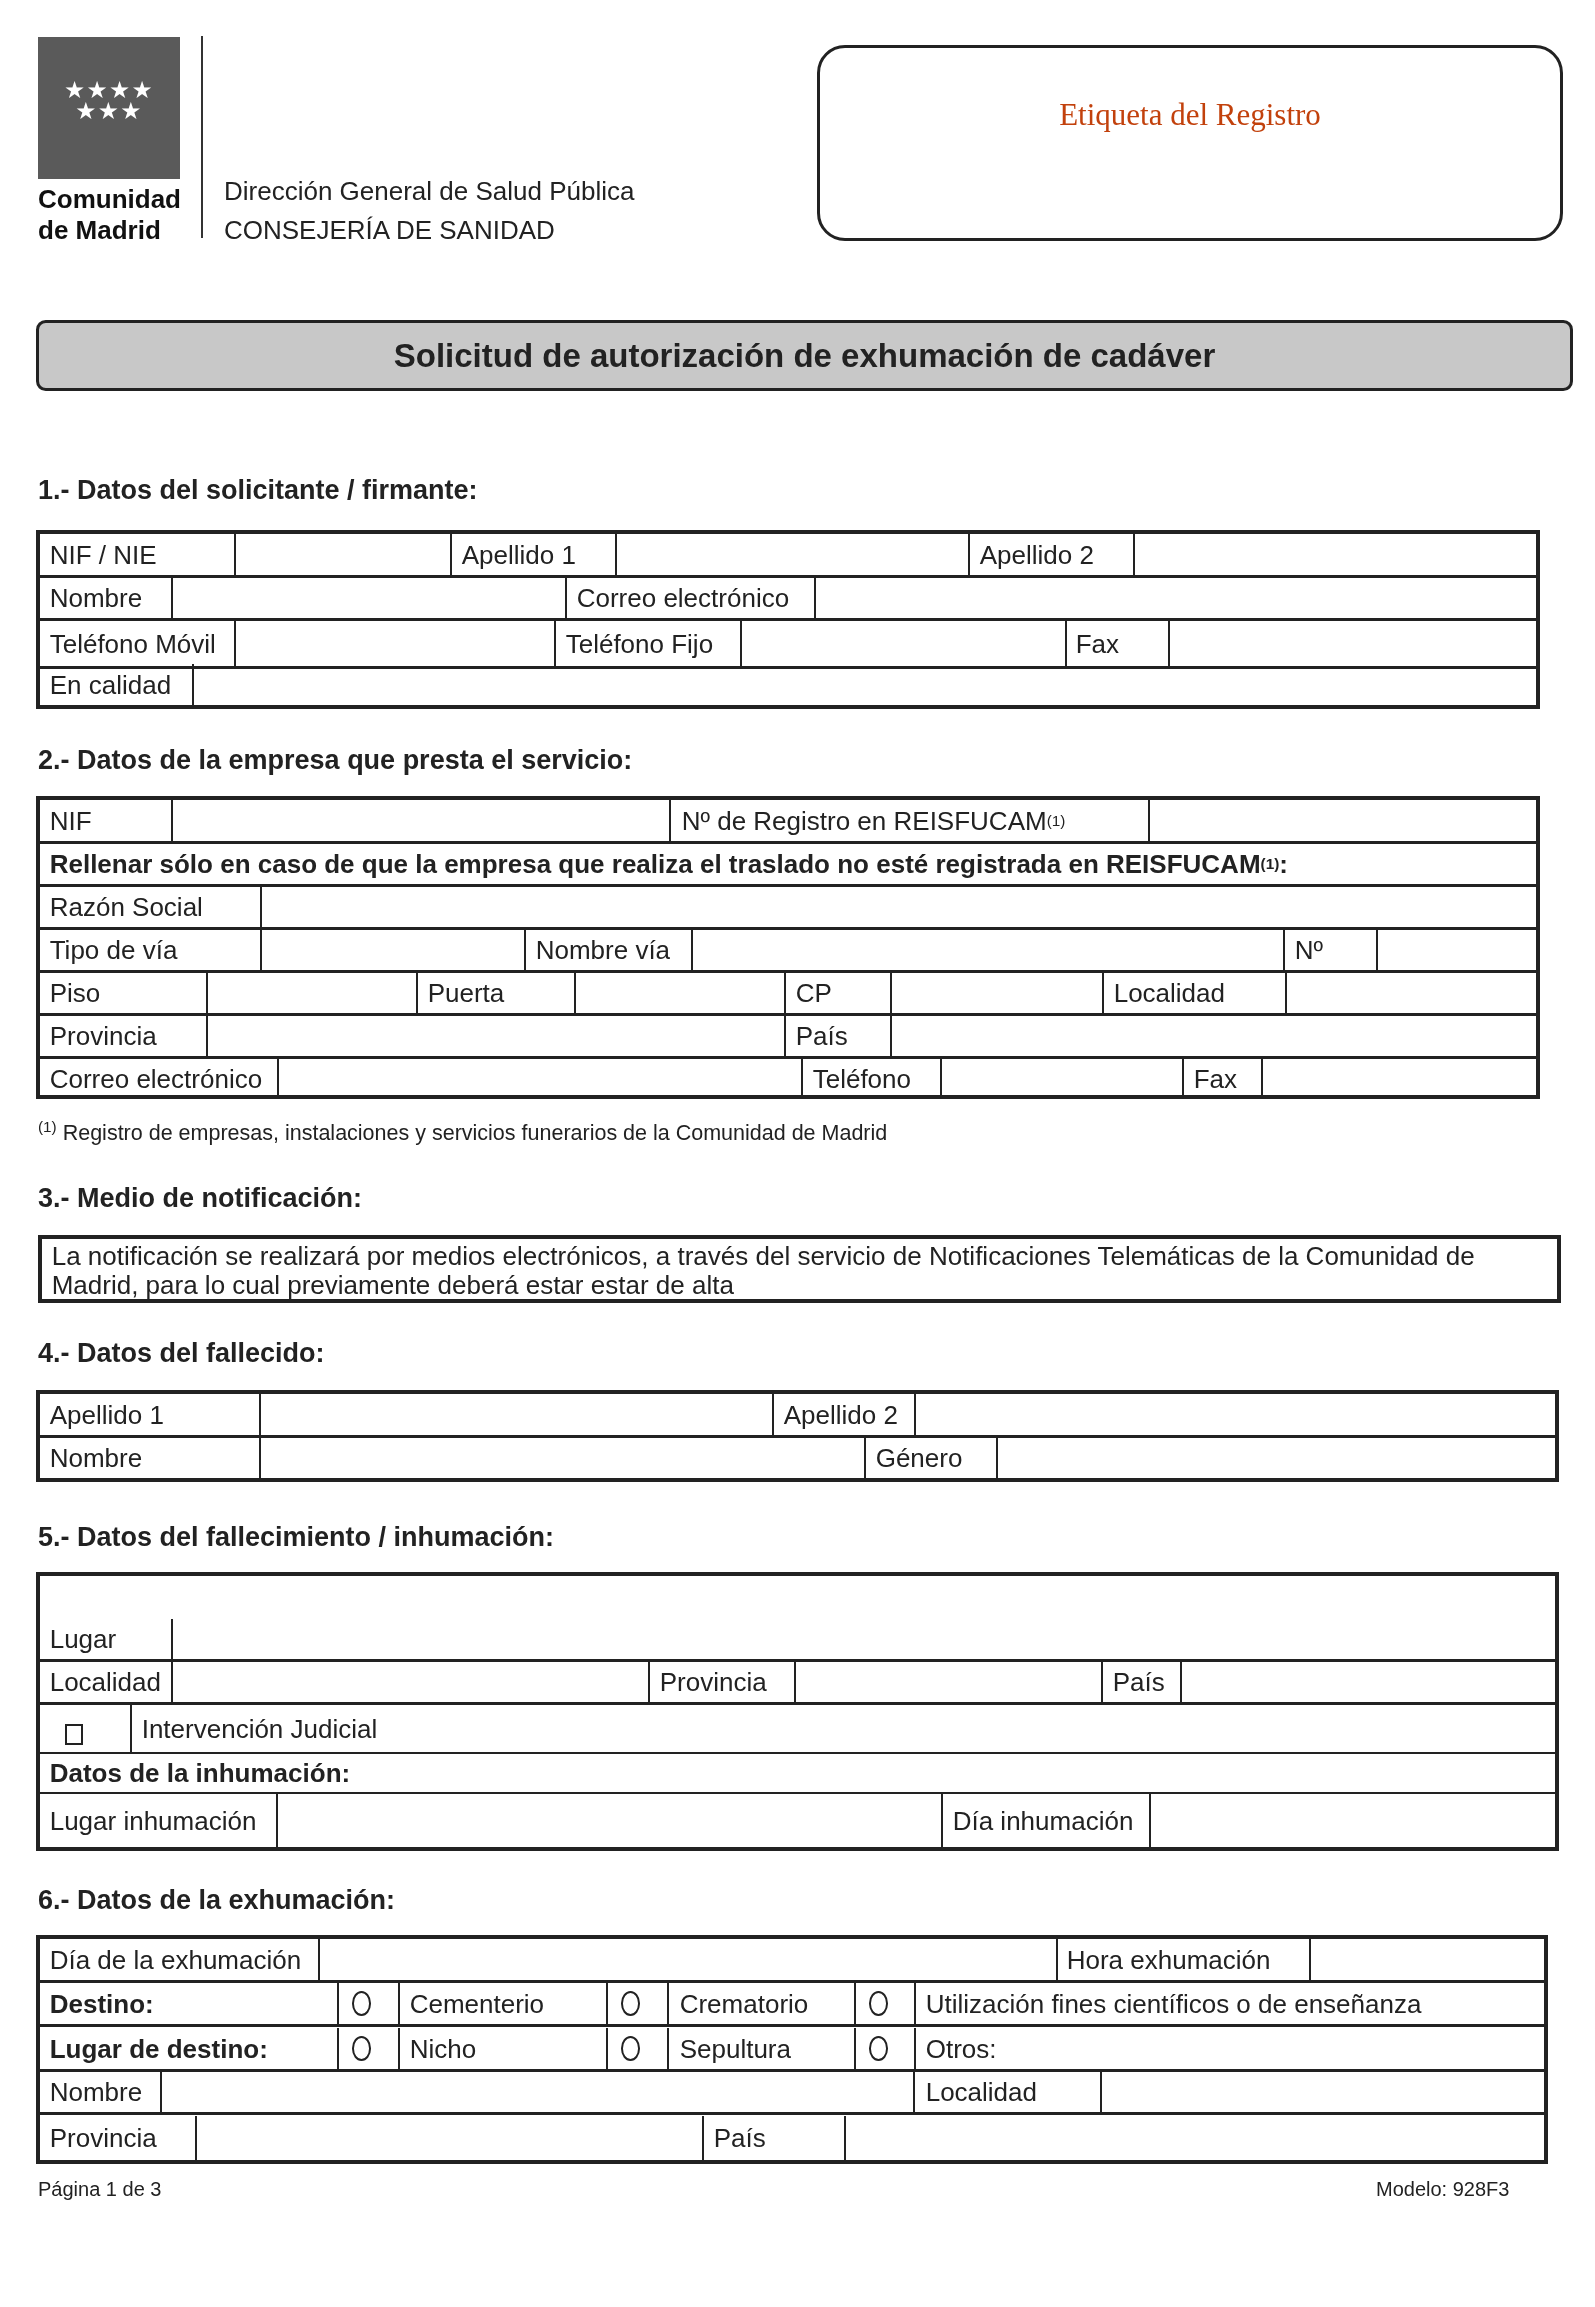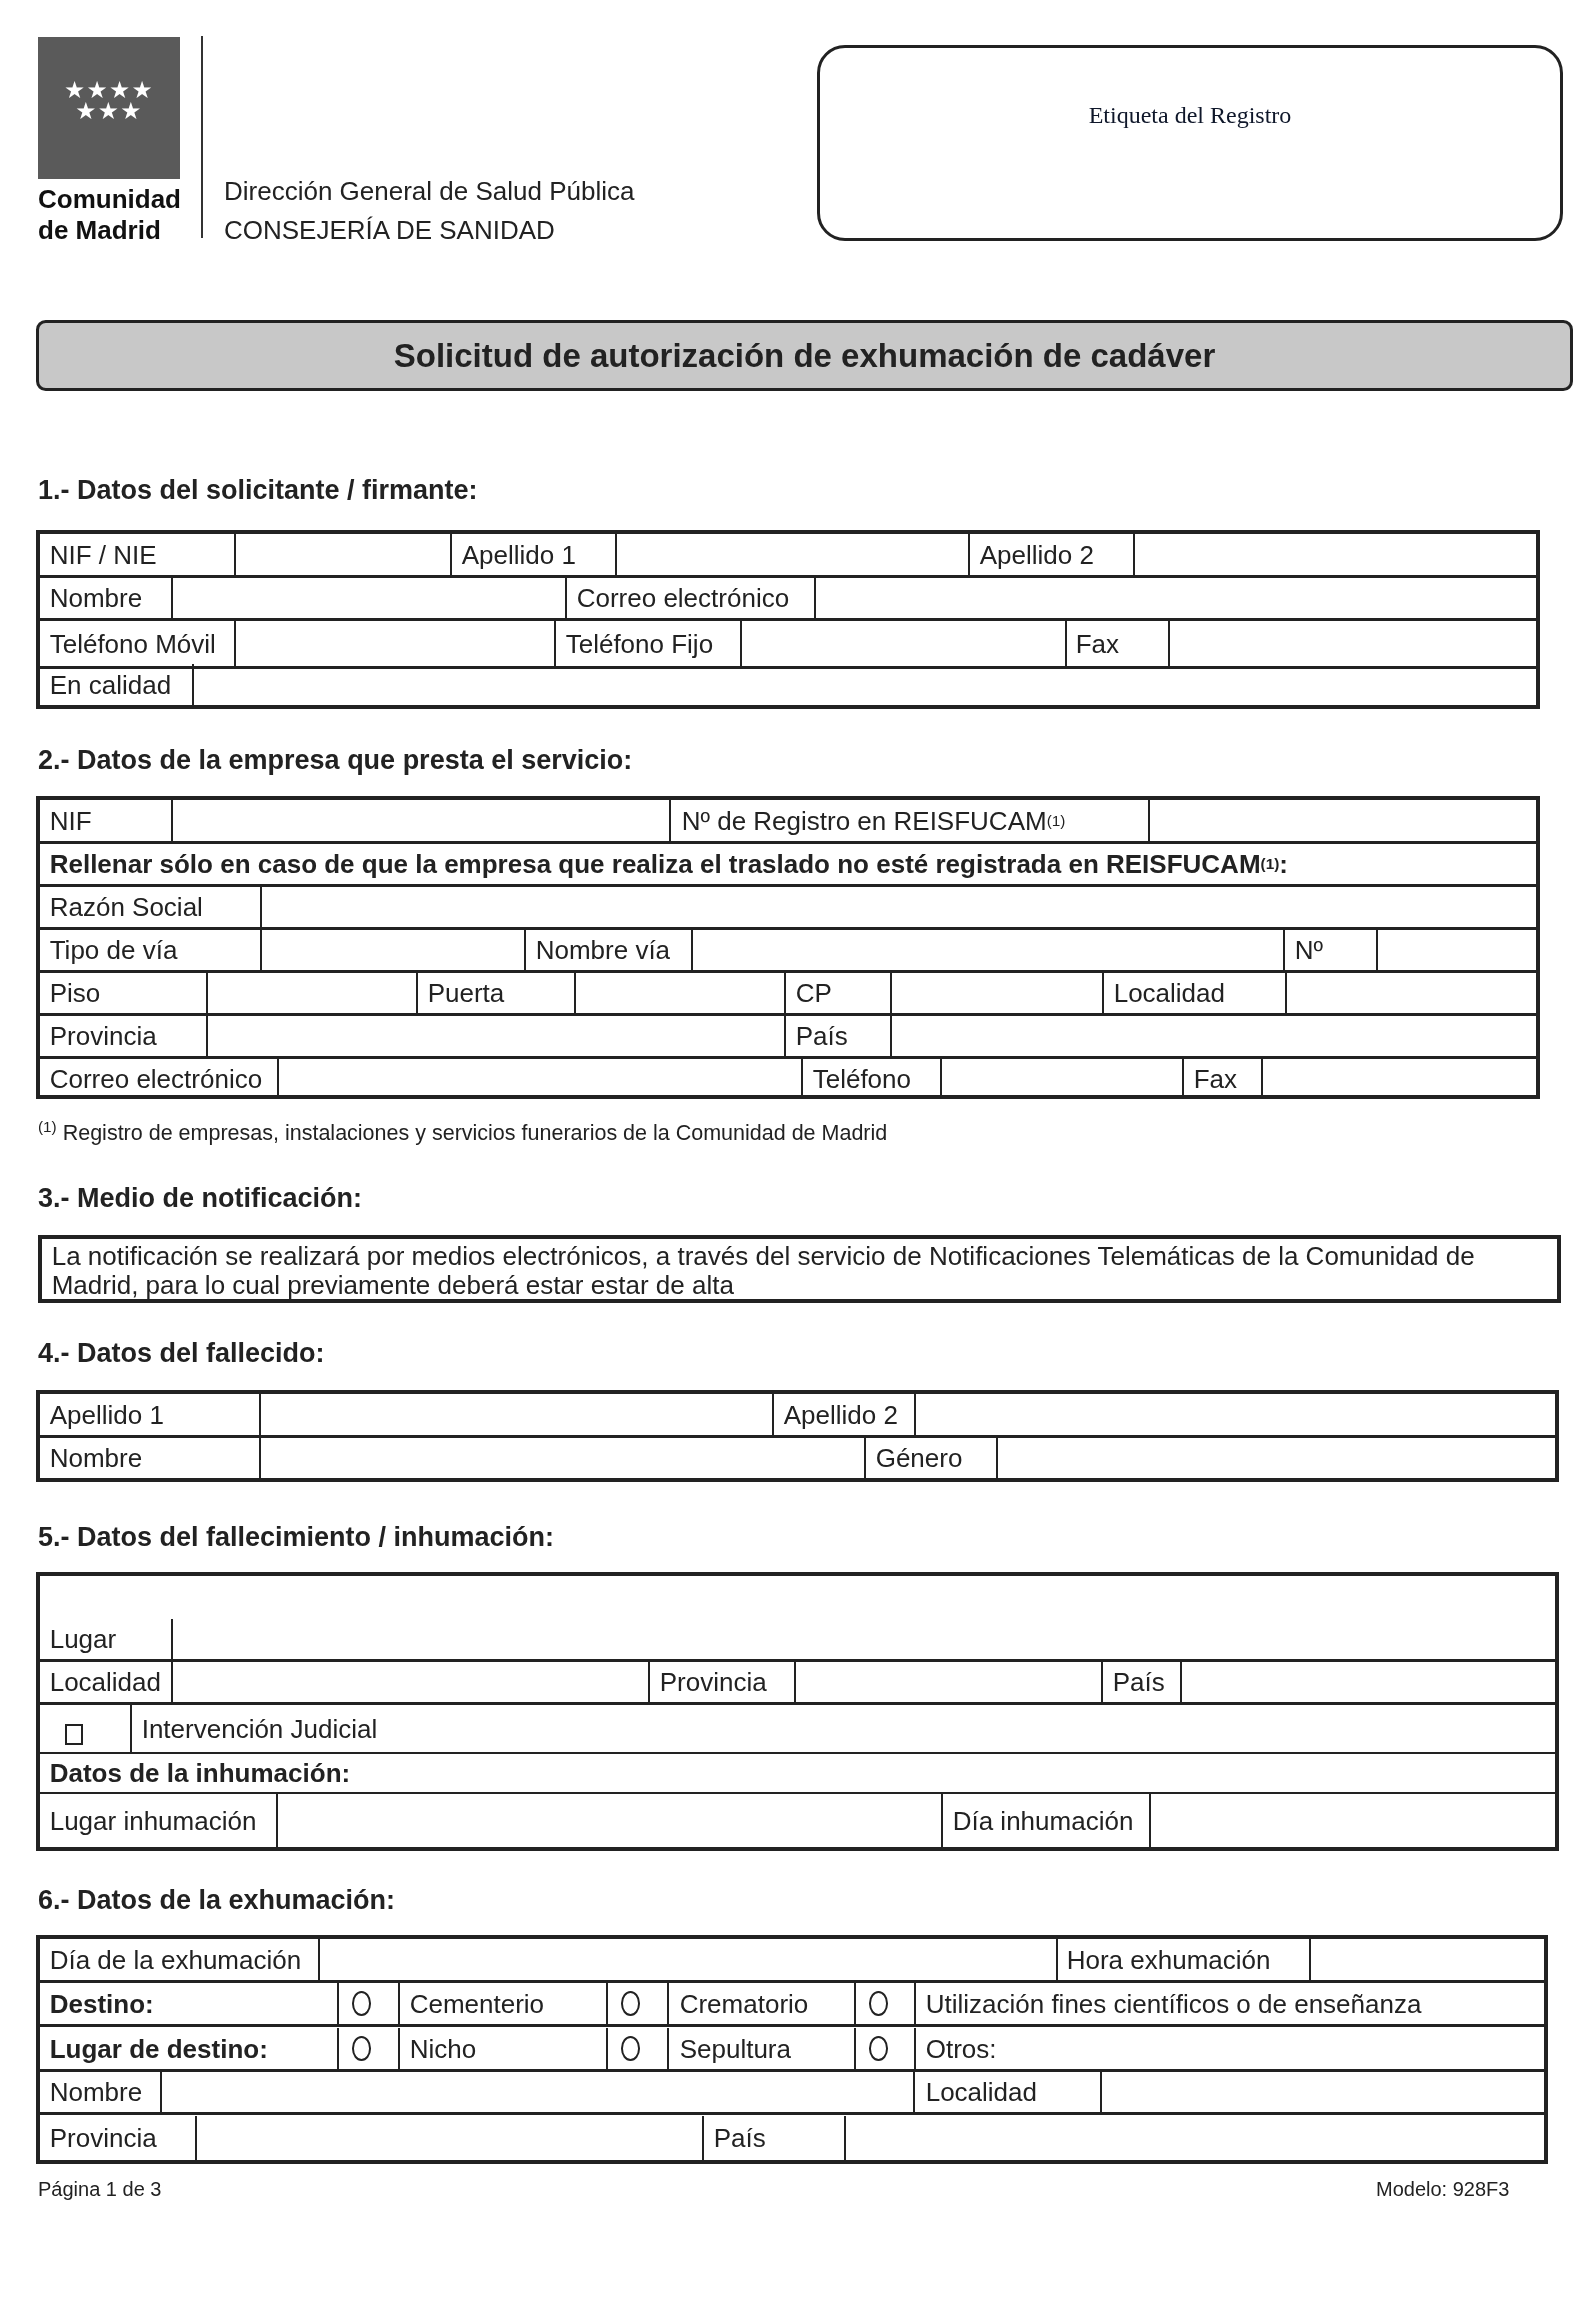--- a/index.html
+++ b/index.html
@@ -5,21 +5,21 @@
   html, body { margin:0; padding:0; background:#ffffff; }
   body { width:1595px; height:2307px; position:relative; font-family:"Liberation Sans", sans-serif; color:#222; }
   .abs { position:absolute; }
   
   .logo-box { left:38px; top:37px; width:142px; height:142px; background:#5a5a5a; }
   .stars { position:absolute; left:0; top:43px; width:100%; text-align:center; color:#fff; font-size:23.6px; line-height:21px; letter-spacing:1.4px; font-family:"DejaVu Sans", sans-serif; }
   .logo-name { left:38px; top:184px; font-weight:bold; font-size:26px; line-height:31px; color:#111; font-family:"Liberation Sans", sans-serif; }
   .vsep { left:201px; top:36px; width:2.1px; height:202px; background:#333; }
   .dept { left:224px; top:172px; font-size:26px; line-height:39px; color:#222; }
   .reg-box { left:817px; top:45px; width:746px; height:196px; border:3.5px solid #222; border-radius:28px; box-sizing:border-box; display:flex; align-items:center; justify-content:center; }
-  .reg-box span { font-family:"Liberation Serif", serif; font-size:24px; color:#0f172a; margin-top:-56px; }
+  .reg-box span { font-family:"Liberation Serif", serif; font-size:31px; color:#c2410c; margin-top:-56px; }
   .title-bar { left:36px; top:320px; width:1537px; height:71px; background:#c8c8c8; border:3.5px solid #222; border-radius:9.7px; box-sizing:border-box; display:flex; align-items:center; justify-content:center; }
   .title-bar span { font-weight:bold; font-size:33px; color:#222; }
   .sec-title { left:38px; font-weight:bold; font-size:27px; color:#222; }
 
   
   .tbl { position:absolute; border:4.2px solid #222; box-sizing:border-box; background:#fff; }
   .row { position:absolute; left:0; right:0; border-bottom:3.5px solid #222; box-sizing:border-box;padding-left:44px; }
   .row.last { border-bottom:none; }
   .row.thin { border-bottom:2.1px solid #222; }
   .cell { position:absolute; top:0; bottom:0; box-sizing:border-box; border-right:2.1px solid #222; font-size:26px; line-height:1; display:flex; align-items:center; padding-left:9.7px; white-space:nowrap; color:#222; }

